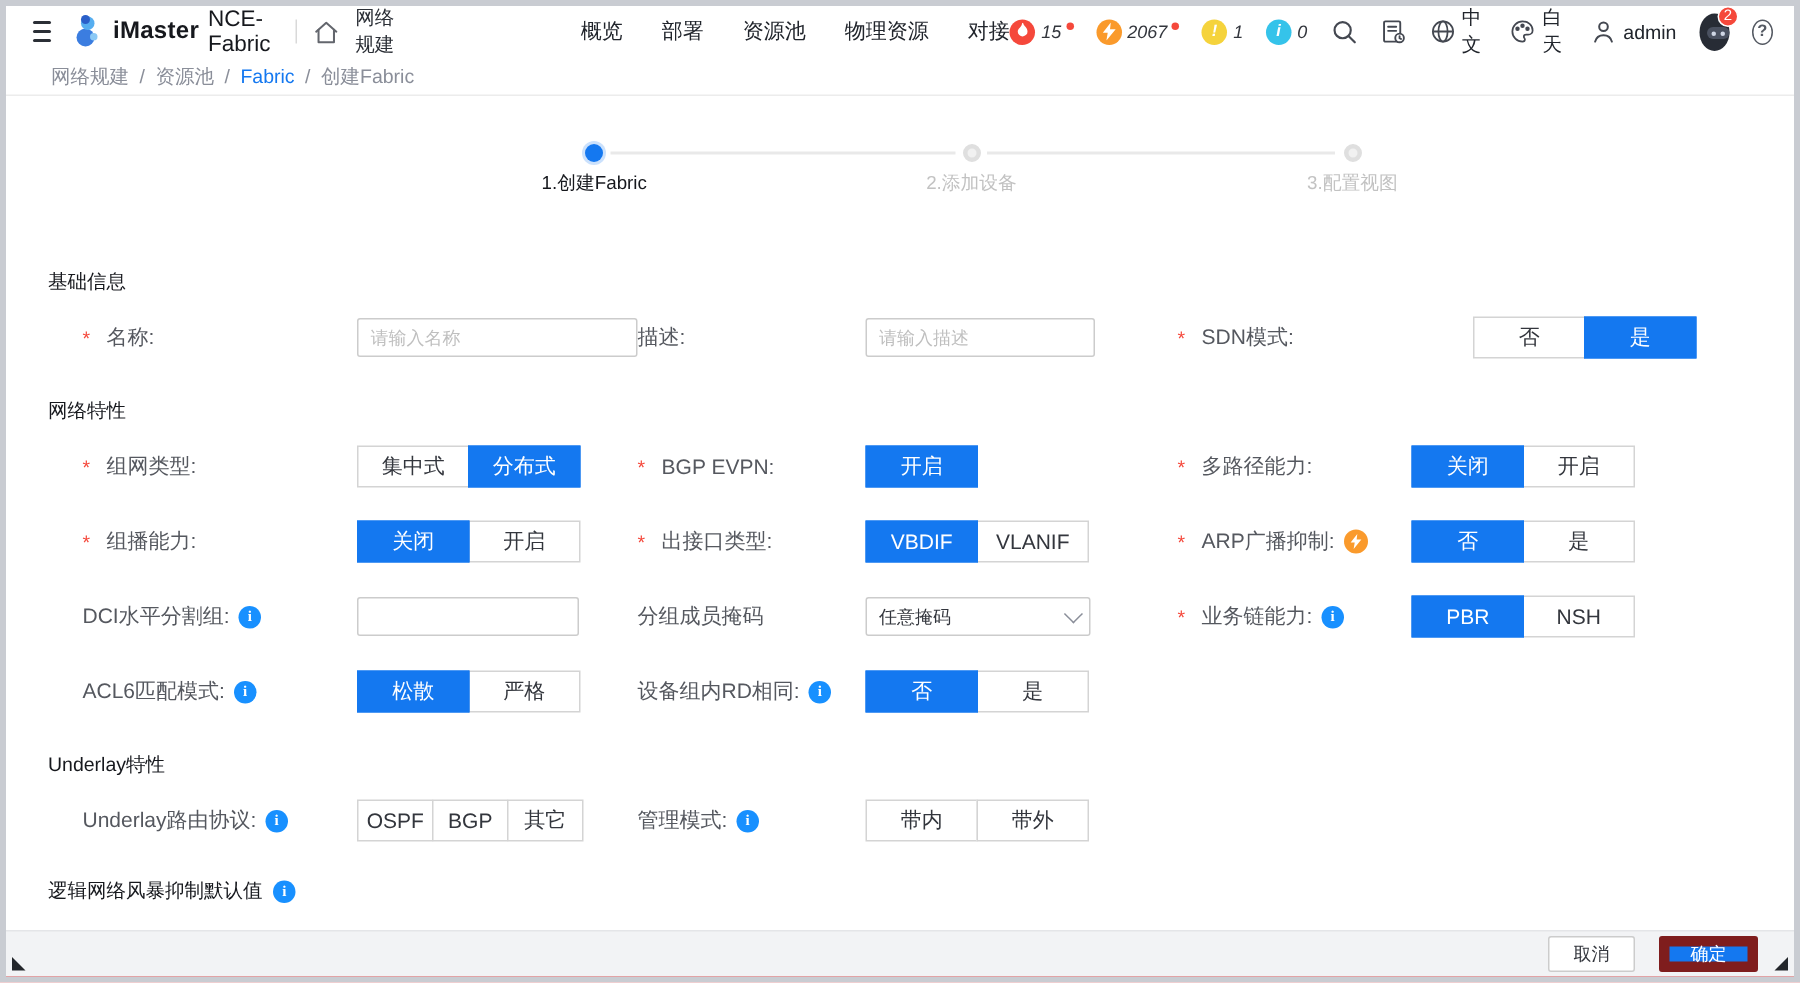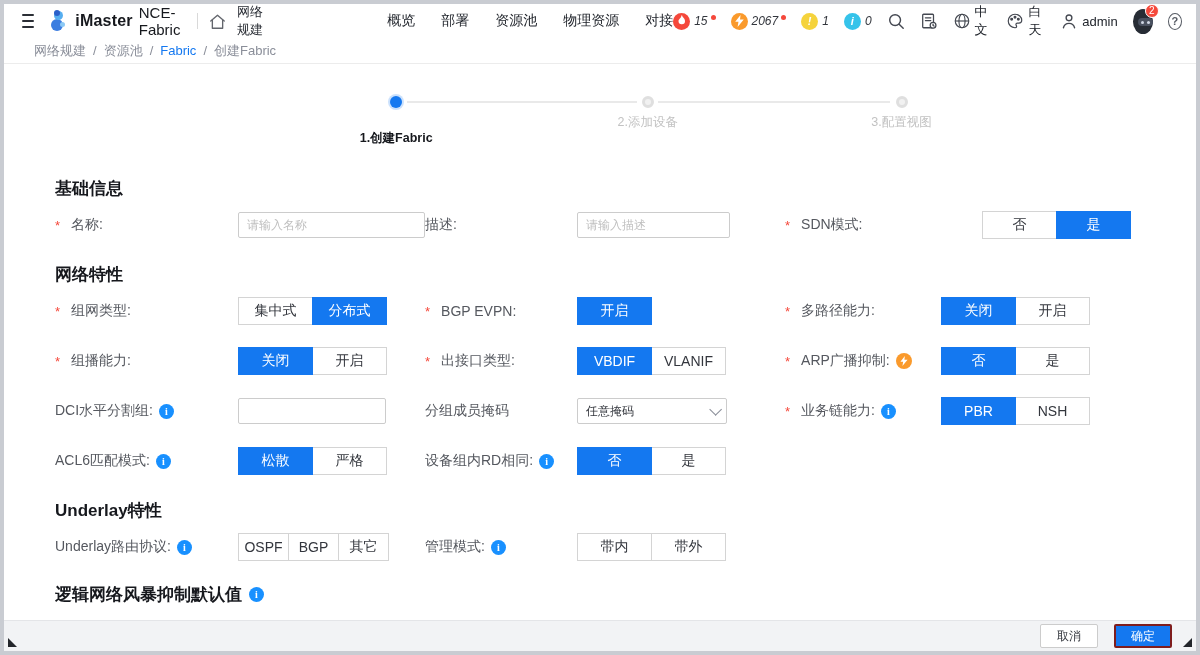--- a/index.html
+++ b/index.html
@@ -54,25 +54,25 @@
   
   .stepper { position:relative; height:42px; margin-top:32px; }
   .sline { position:absolute; top:5px; height:2px; background:#e9e9e9; }
   .sl1 { left:33.8%; width:19.3%; }
   .sl2 { left:54.9%; width:19.4%; }
   .sdot { position:absolute; top:0; transform:translateX(-50%); width:12px; height:12px; border-radius:50%; }
   .sdot.on { background:#1478f0; box-shadow:0 0 0 2px rgba(20,120,240,.22); }
   .sdot.off { background:#f1f1f1; border:3px solid #dfdfdf; }
   .sp1 { left:32.9%; } .sp2 { left:54%; } .sp3 { left:75.3%; }
   .slabel { position:absolute; top:18px; transform:translateX(-50%); font-size:12.5px; white-space:nowrap; }
-  .slabel.on { color:#16181d; font-weight:bold;margin-top:16px; }
+  .slabel.on { color:#16181d; font-weight:normal; }
   .slabel.off { color:#c2c2c2; }
 
   
-  .sec { font-size:17px; font-weight:bold; color:#16181d; padding-left:51px; height:24px; display:flex; align-items:center; gap:7px; }
+  .sec { font-size:13px; font-weight:normal; color:#16181d; padding-left:28px; height:24px; display:flex; align-items:center; gap:7px; }
   .sec.m1 { margin-top:38px; }
   .sec.m2 { margin-top:12px; }
   .sec.m3 { margin-top:10px; }
   .row { display:flex; align-items:center; height:50px; padding-left:51px; }
   .lbl { display:flex; align-items:center; font-size:14px; color:#55585f; gap:6px; }
   .lbl .txtspan { white-space:nowrap; }
   .req::before { content:"*"; color:#f5483b; margin-right:5px; font-size:13px; }
   .c1 { width:157px; } .ctl1 { width:213px; display:flex; align-items:center;padding-left:26px; }
   .c2 { width:152px; } .ctl2 { width:208px; display:flex; align-items:center; }
   .c3 { width:156px; } .ctl3 { flex:1; display:flex; align-items:center; }
@@ -91,21 +91,21 @@
   .tbtn.sel { background:#1478f0; border-color:#1478f0; color:#fff; position:relative; z-index:1; }
   .w75 { width:75px; } .w50 { width:51px; }
 
   .select { width:150px; height:26px; border:1px solid #ccc; border-radius:2px; display:flex; align-items:center; justify-content:space-between; padding:0 8px; font-size:12px; color:#33363d; cursor:pointer; background:#fff; }
   .chev { width:9px; height:9px; border-right:1.5px solid #8a8e99; border-bottom:1.5px solid #8a8e99; transform:rotate(45deg) translateY(-3px); }
 
   
   .foot { flex:0 0 31px; background:#f2f3f5; border-top:1px solid #e4e5e8; display:flex; align-items:center; justify-content:flex-end; gap:16px; padding-right:24px; }
   .btn { height:24px; min-width:58px; padding:2px 14px; border-radius:2px; font-size:12px; cursor:pointer; display:inline-flex; align-items:center; justify-content:center; font-family:inherit; }
   .btn.ghost { background:#fff; border:1px solid #ccc; color:#33363d; }
-  .btn.primary { background:#1478f0; border:2px solid #7f1d1d; color:#fff; }
+  .btn.primary { background:#1478f0; border:7px solid #7f1d1d; color:#fff; }
 
   .tri { position:absolute; width:0; height:0; bottom:4px; }
   .tri.l { left:4px; border-bottom:9px solid #23262b; border-right:9px solid transparent; }
   .tri.r { right:4px; border-bottom:9px solid #23262b; border-left:9px solid transparent; }
 </style>
 </head>
 <body>
 
 <div class="frame">
 

